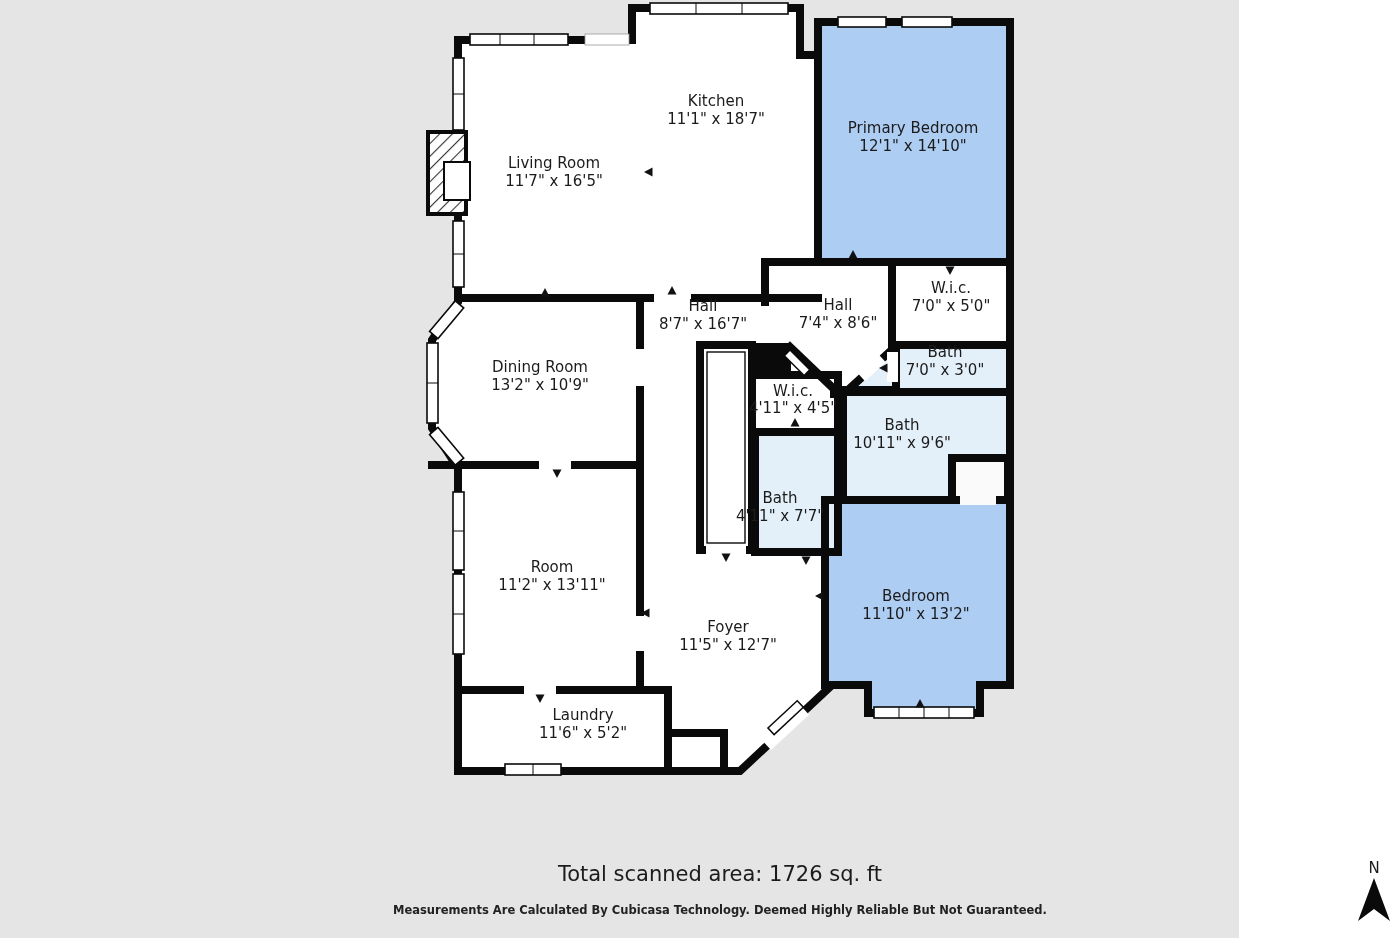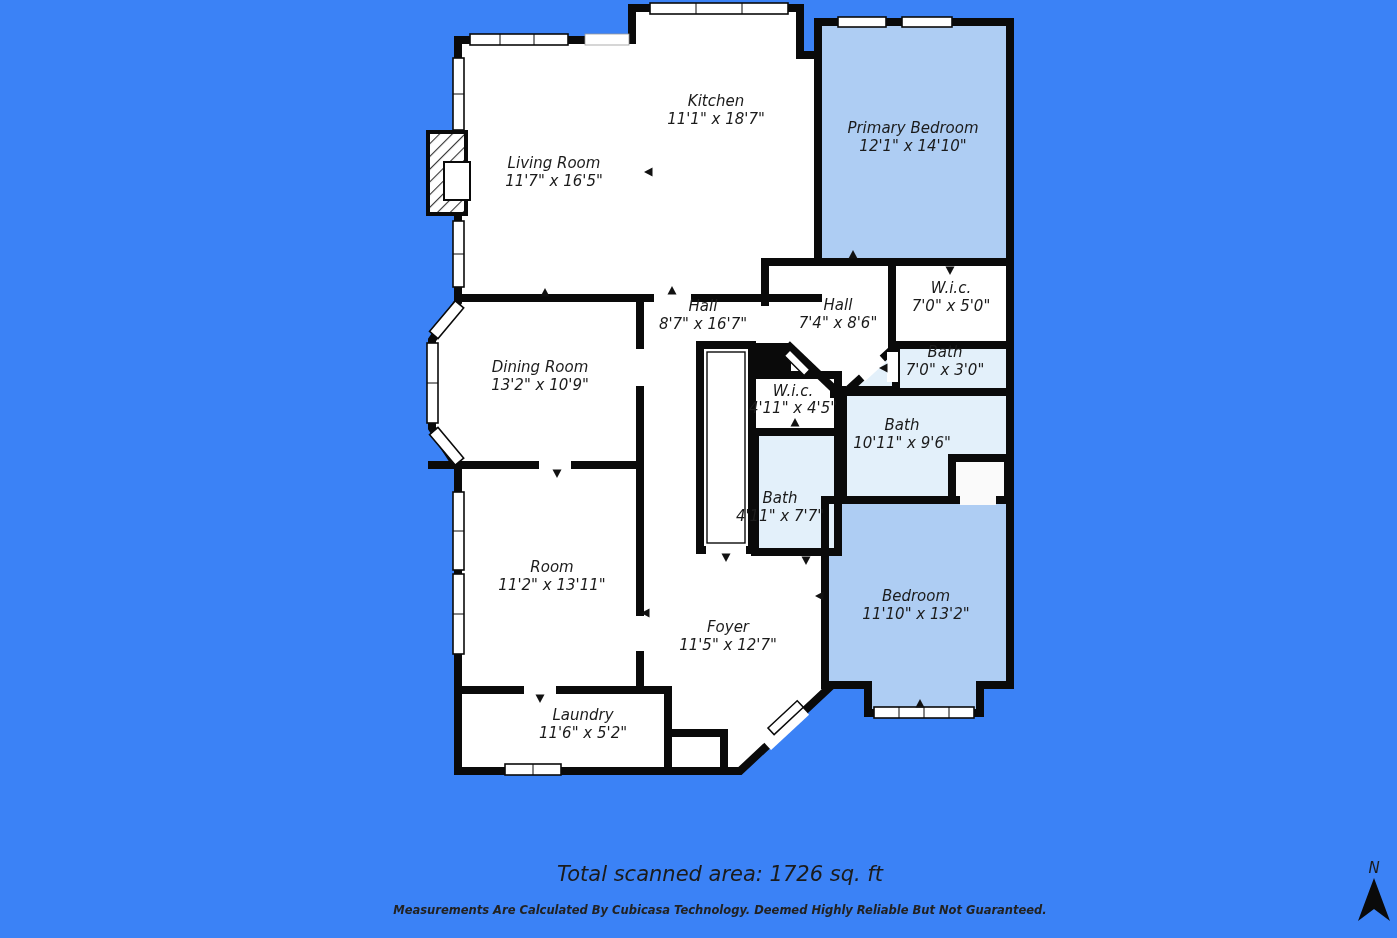--- a/index.html
+++ b/index.html
@@ -1,16 +1,16 @@
 <!DOCTYPE html>
 <html><head>
 <meta charset="utf-8">
 <style>
   html,body{margin:0;padding:0;background:#ffffff;width:1397px;height:938px;overflow:hidden;}
-  #page{position:relative;width:1397px;height:938px;background:#3b82f6;font-family:"DejaVu Sans",sans-serif;font-style:italic;}
+  #page{position:relative;width:1239px;height:938px;background:#e5e5e5;font-family:"DejaVu Sans",sans-serif;}
   svg{position:absolute;left:0;top:0;}
   svg text{font-family:"DejaVu Sans",sans-serif;fill:#1b1b1b;}
   .room-name,.room-dims{font-size:15px;}
   .footer-total{font-size:21px;}
   .footer-disclaimer{font-size:11.5px;font-weight:600;fill:#222;}
   .compass-n{font-size:15px;}
   .wall{stroke:#0a0a0a;stroke-width:8;stroke-linecap:square;fill:none;}
   .thinline{stroke:#0a0a0a;stroke-width:1;}
   .win{fill:#ffffff;stroke:#0a0a0a;stroke-width:1.6;}
   .leaf{fill:#ffffff;stroke:#0a0a0a;stroke-width:1.5;}

